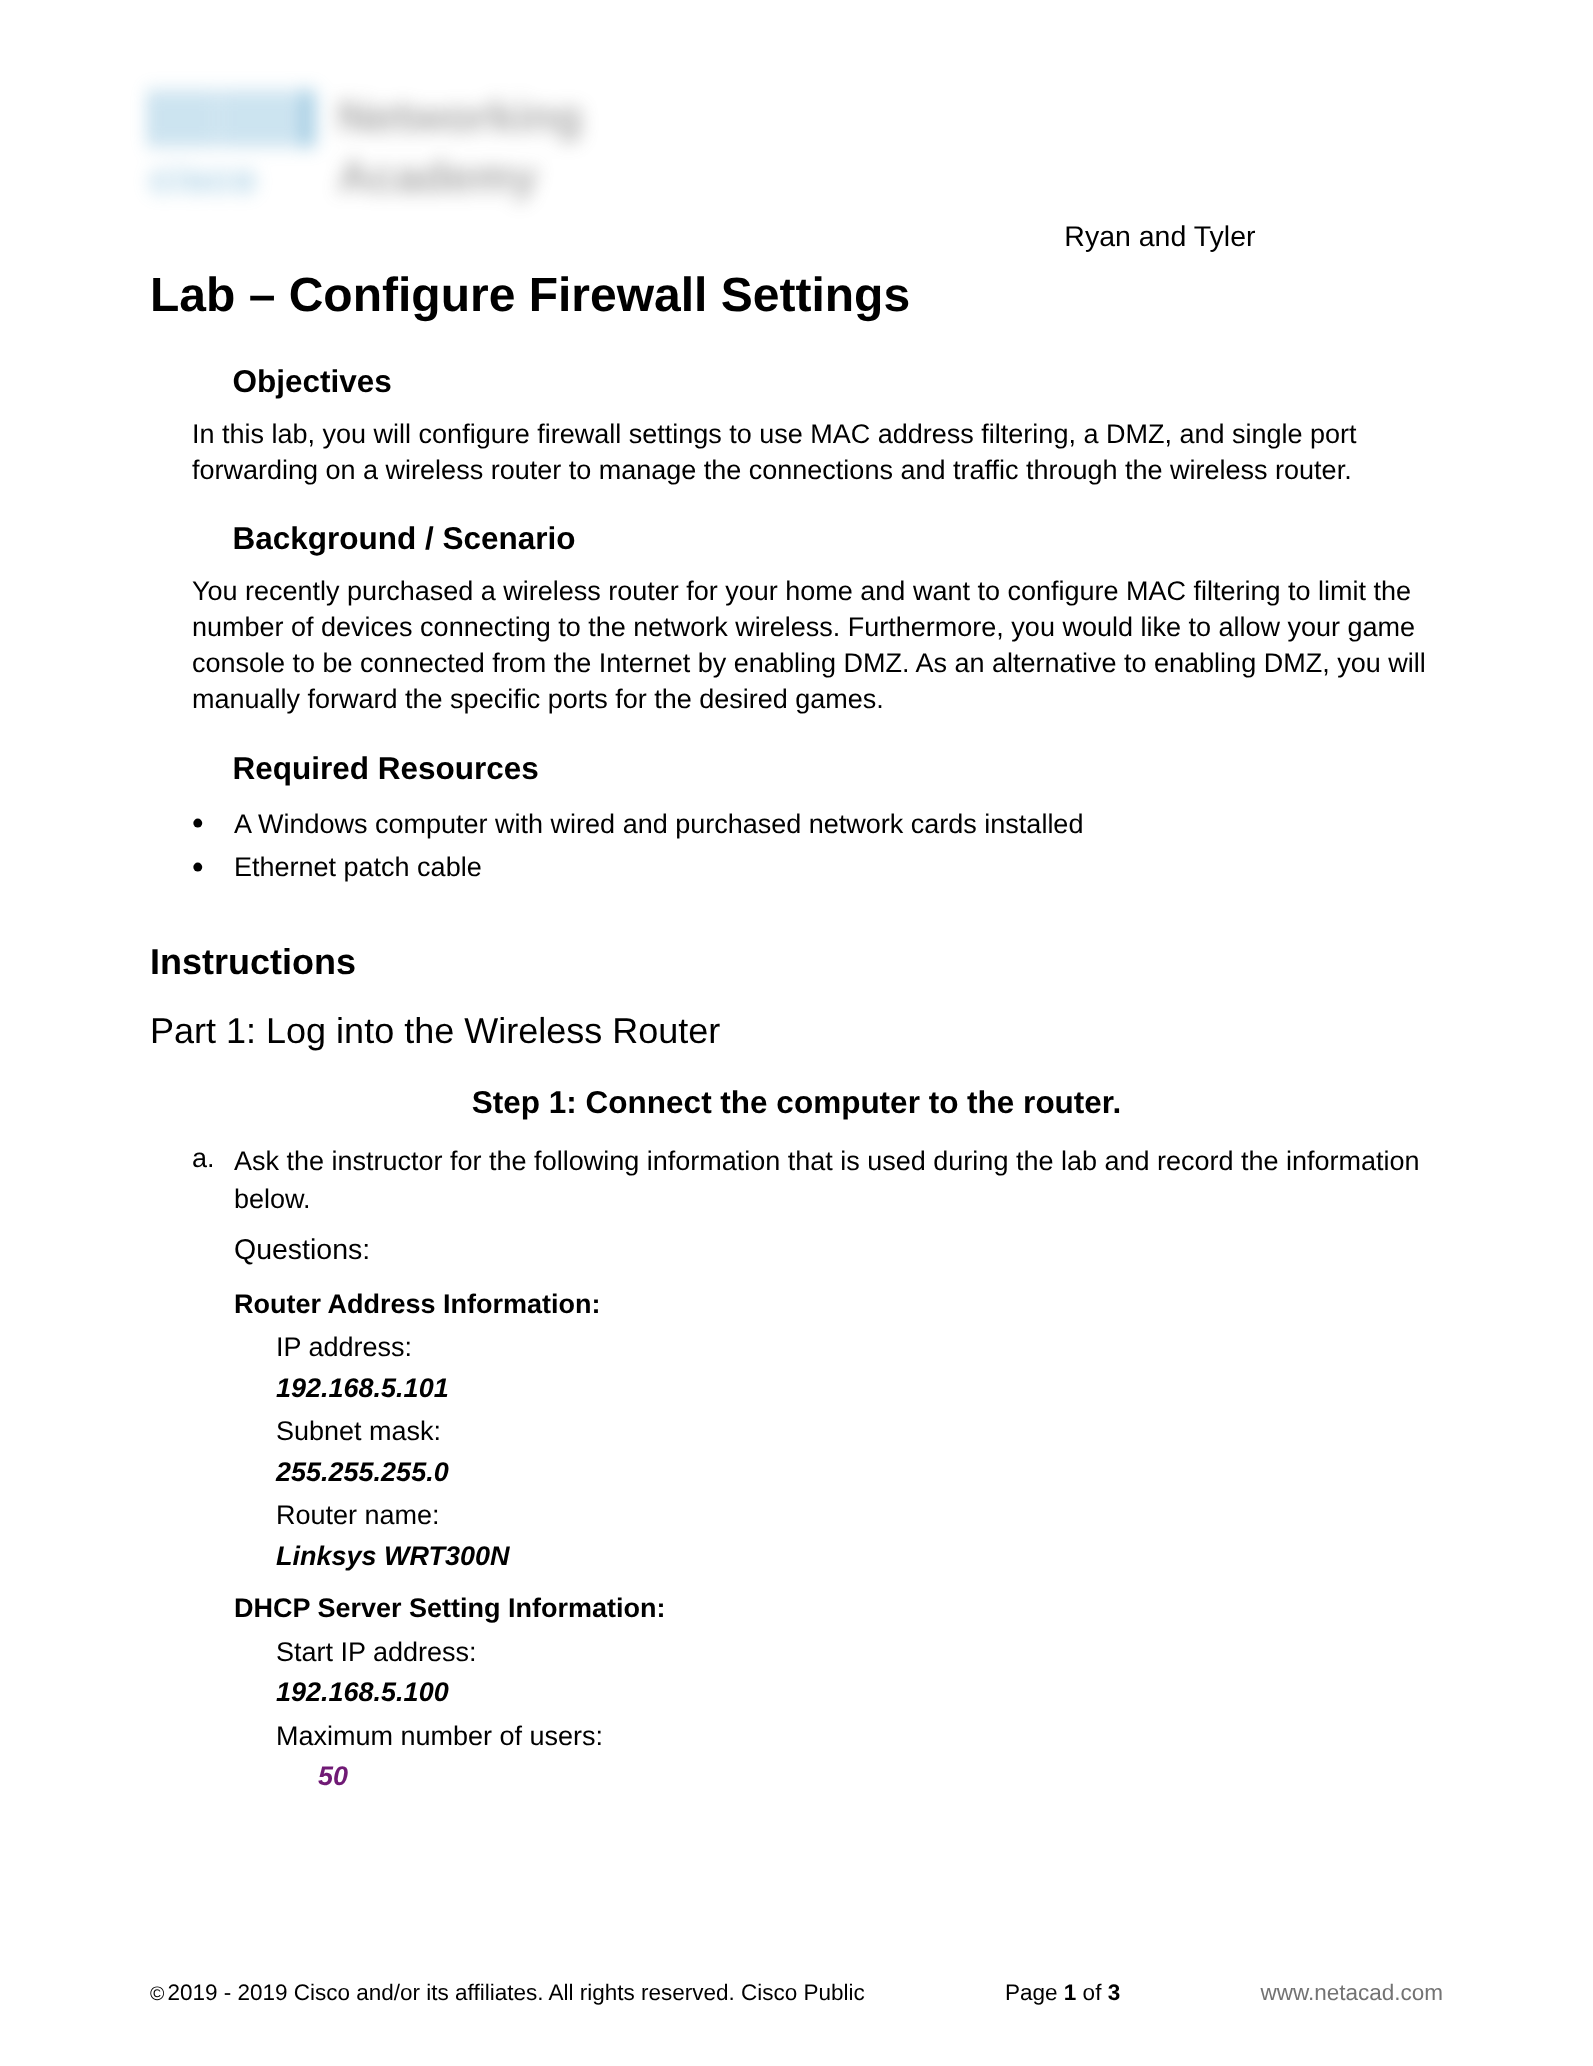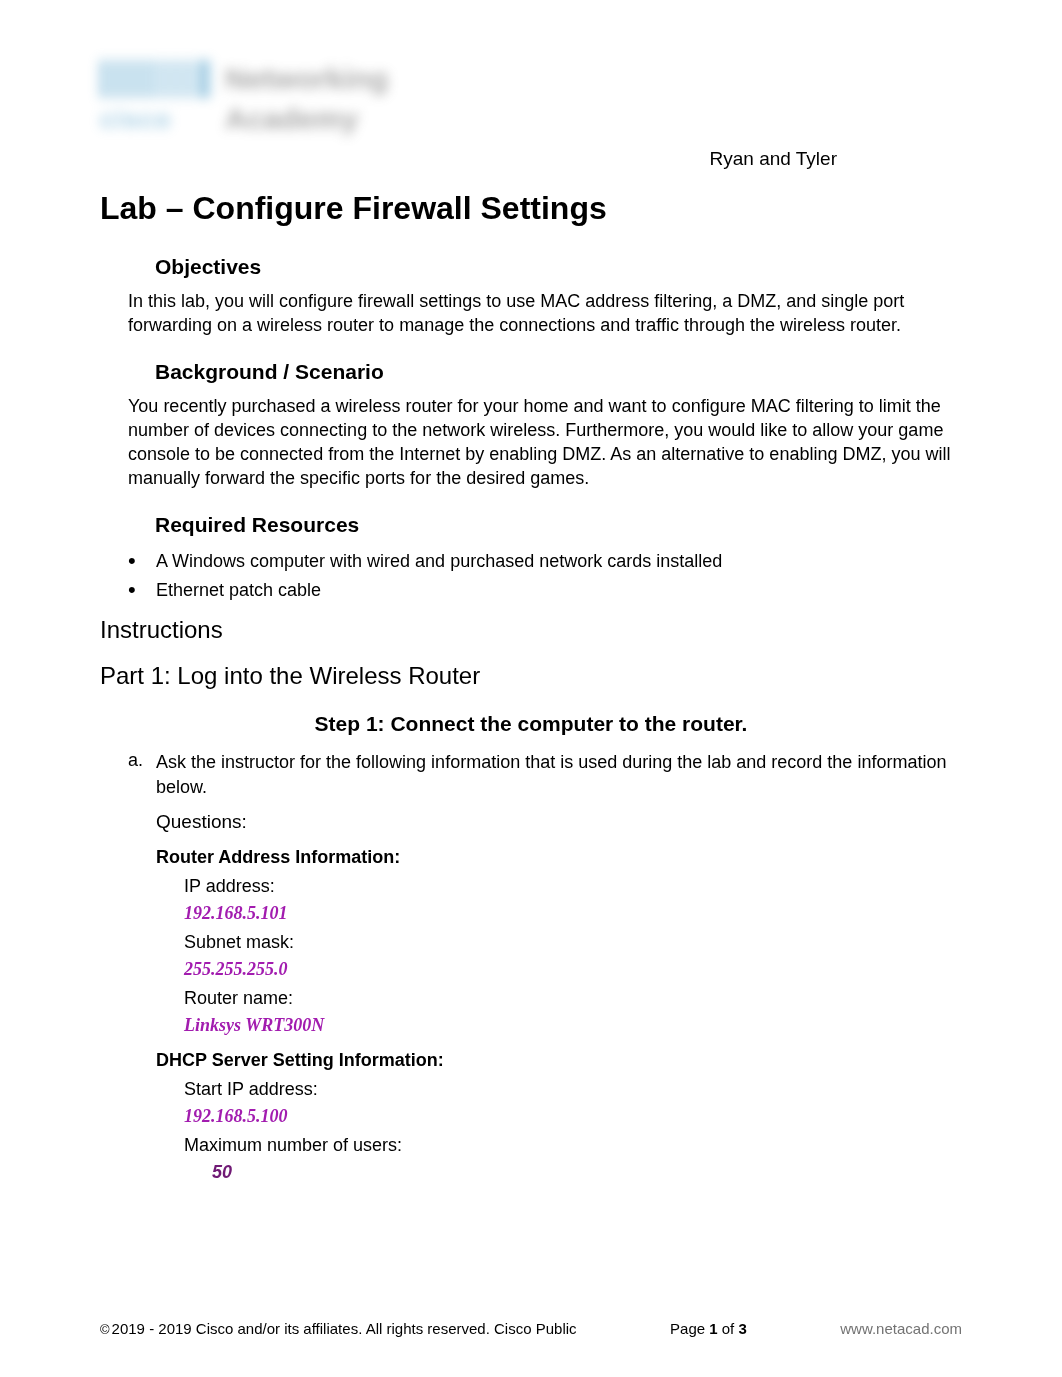--- a/index.html
+++ b/index.html
@@ -65,21 +65,21 @@
     }
     .logo-text-2 {
       font-size: 30px;
       font-weight: bold;
       color: #555;
     }
     .author-line {
       text-align: right;
       font-size: 19px;
       margin-top: -10px;
-      margin-bottom: 20px;
+      margin-bottom: 8px;
       padding-right: 125px;
     }
     h1.lab-title {
       font-size: 32px;
       font-weight: bold;
       margin-bottom: 28px;
     }
     h2.section-head {
       font-size: 21px;
       font-weight: bold;
@@ -106,22 +106,22 @@
     }
     ul.bullets li::before {
       content: "•";
       position: absolute;
       left: 0;
       top: -4px;
       font-size: 22px;
     }
     h2.instructions {
       font-size: 24px;
-      font-weight: normal;
-      margin-top: 12px;
+      font-weight: bold;
+      margin-top: 36px;
       margin-bottom: 18px;
     }
     h2.part {
       font-size: 24px;
       font-weight: normal;
       margin-bottom: 22px;
     }
     h3.step {
       font-size: 21px;
       font-weight: bold;
@@ -159,22 +159,21 @@
       font-size: 18px;
       margin-left: 84px;
       margin-top: 8px;
     }
     .field-value {
       font-size: 18px;
       font-weight: bold;
       font-style: italic;
       margin-left: 84px;
       margin-top: 6px;
-      color: #a21caf;
-      font-family: Liberation Serif, serif;
+      color: #000000;
     }
     .field-value-indent {
       font-size: 18px;
       font-weight: bold;
       font-style: italic;
       margin-left: 112px;
       margin-top: 6px;
       color: #701a75;
     }
     .footer {

